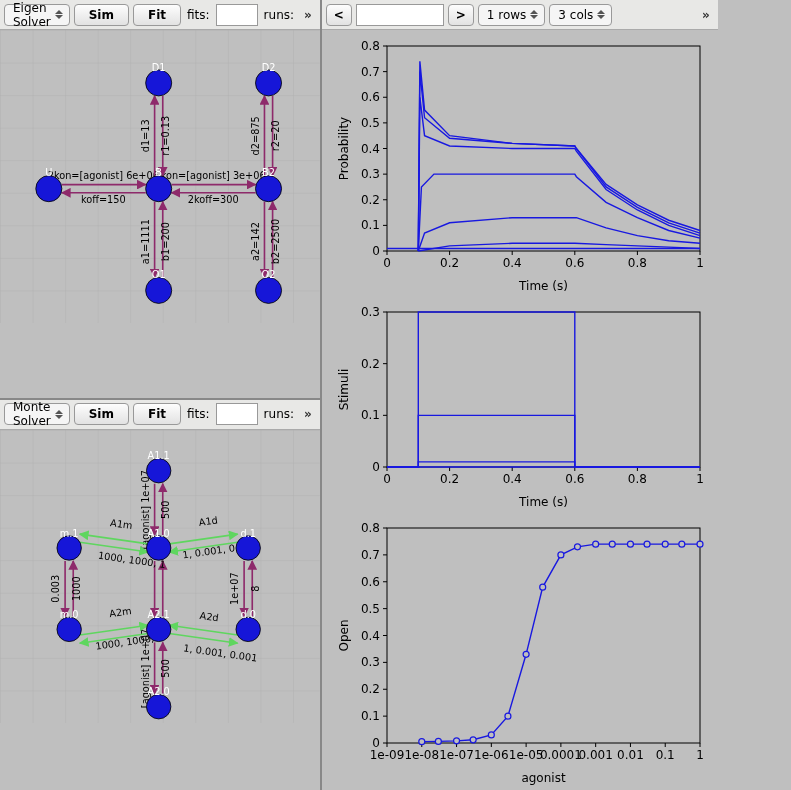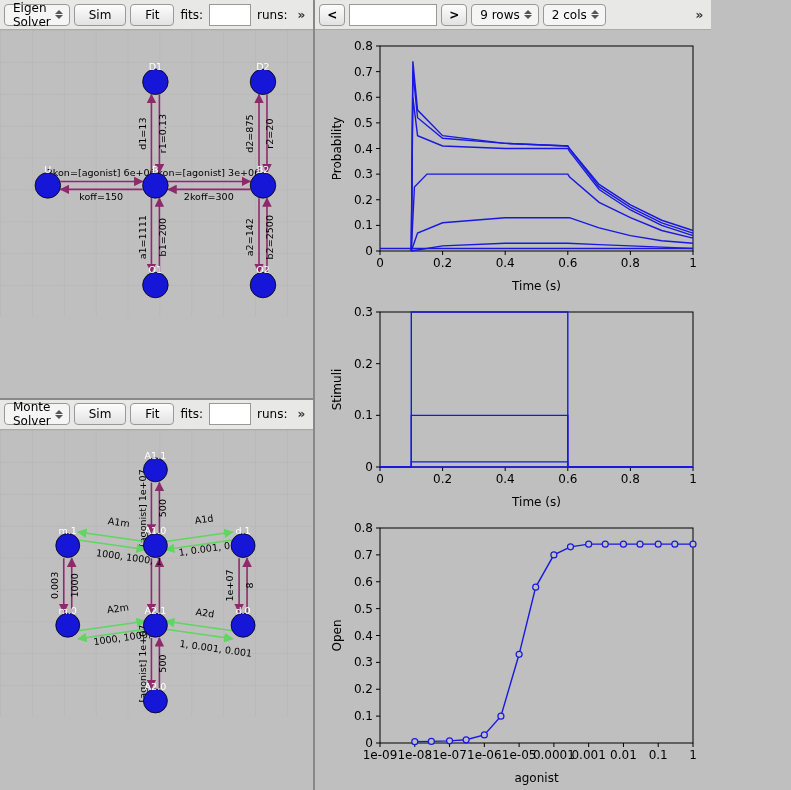--- a/index.html
+++ b/index.html
@@ -8,21 +8,21 @@
   .left-col { width: 393px; display: flex; flex-direction: column; border-right: 2px solid #888; }
   .right-col { flex: 1; display: flex; flex-direction: column; }
 
   
   .toolbar { height: 30px; background: #e8e8e6; border-bottom: 1px solid #aaa; display: flex; align-items: center; padding: 2px 4px; gap: 4px; }
   .combo { display: flex; align-items: center; background: #f5f5f5; border: 1px solid #999; border-radius: 4px; padding: 2px 6px 2px 8px; height: 22px; cursor: pointer; }
   .combo .spinner { display:flex; flex-direction:column; margin-left:4px; }
   .spinner .tri { width:0;height:0;border-left:4px solid transparent;border-right:4px solid transparent; }
   .spinner .up { border-bottom:4px solid #555; margin-bottom:1px;}
   .spinner .dn { border-top:4px solid #555; }
-  .btn { background: linear-gradient(#fdfdfd,#e2e2e2); border:1px solid #999; border-radius:4px; padding: 3px 14px; height:22px; cursor:pointer; }
+  .btn { background: linear-gradient(#fdfdfd,#e2e2e2); border:1px solid #999; border-radius:4px; padding: 3px 14px; height:22px; cursor:pointer;font-weight:bold; }
   .lbl { color:#000000; padding:0 2px; }
   .numinput { width:40px; height:22px; border:1px solid #999; background:#fff; text-align:left; padding:2px 20px; }
   .wideinput { width:88px; height:22px; border:1px solid #999; background:#fff; padding:2px 4px;}
   .expand { margin-left:auto; font-weight:bold; color:#333; padding:0 4px; cursor:pointer;}
 
   
   .model-panel { flex:1; background:#bfbfbf; position:relative; border-bottom:2px solid #888; overflow:hidden;}
   .grid-svg { position:absolute; inset:0; }
 
   
@@ -233,28 +233,28 @@
 
   </div>
 
   <div class="right-col">
 
     <div class="toolbar">
       <div class="navbtn">&lt;</div>
       <input class="wideinput" value="" style="">
       <div class="navbtn">&gt;</div>
       <div class="combo">
-        <span>9 rows</span>
+        <span>1 rows</span>
         <span class="spinner">
             <span class="tri up"></span>
             <span class="tri dn"></span>
           </span>
       </div>
       <div class="combo">
-        <span>2 cols</span>
+        <span>3 cols</span>
         <span class="spinner">
             <span class="tri up"></span>
             <span class="tri dn"></span>
           </span>
       </div>
       <span class="expand">»</span>
     </div>
 
     <div class="charts">
       <div class="chart-holder" style="height:260px">

